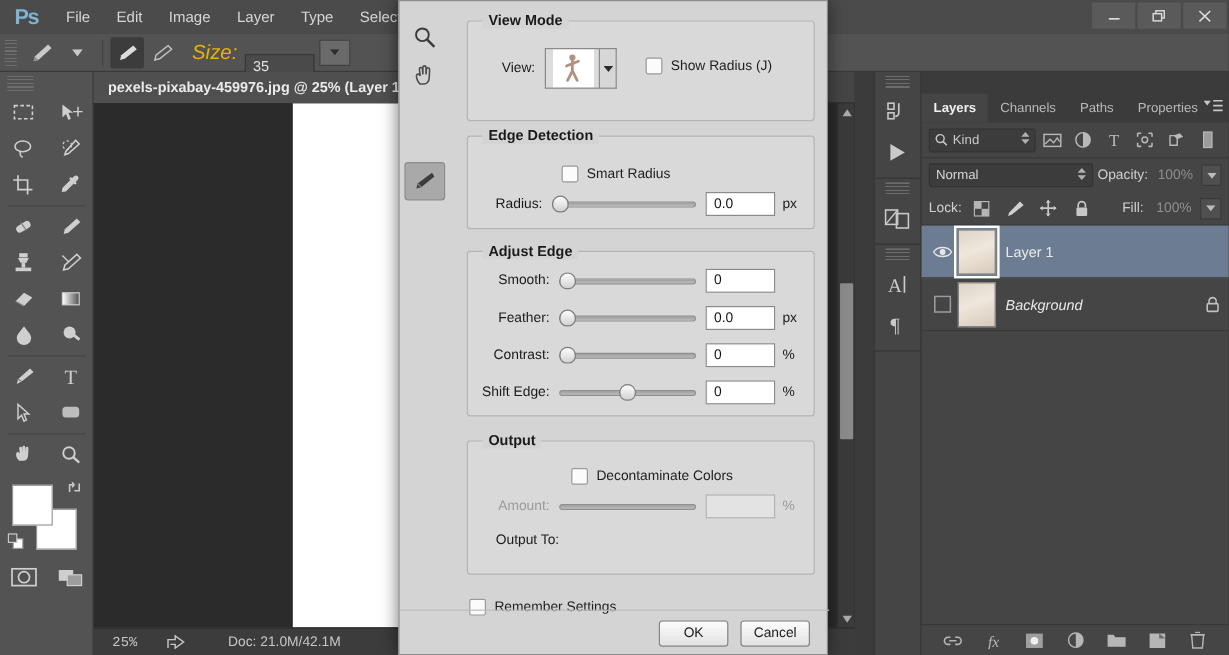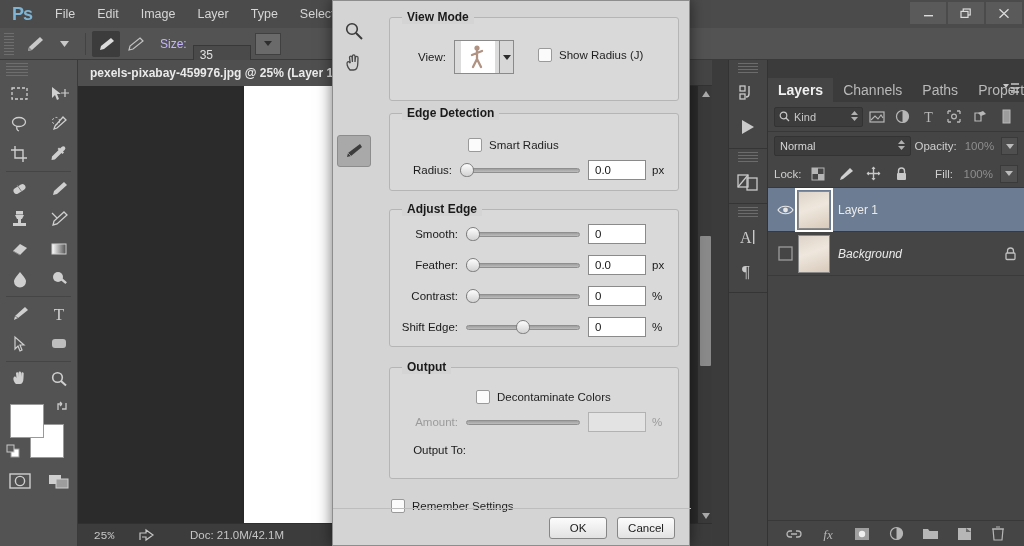--- a/index.html
+++ b/index.html
@@ -41,21 +41,21 @@
      repeating-linear-gradient(to bottom,#6e6e6e 0 1px,transparent 1px 3px);
      margin-right:5px; }
   .opt-tool {
     width:30px; height:26px; display:flex; align-items:center; justify-content:center;
   }
   .opt-sep { width:1px; height:22px; background:#434343; margin:0 6px; }
   .opt-chip {
     width:28px; height:26px; display:flex;align-items:center;justify-content:center;
     background:#3c3c3c; border-radius:2px;
   }
-  .opt-label { font-size:12px; color:#c4b5fd; margin:0 6px 0 10px; }
+  .opt-label { font-size:17px; color:#eab308; margin:0 6px 0 10px;font-style:italic; }
   .opt-size-box {
     width:58px; height:20px; background:#4a4a4a; border:1px solid #383838;
     color:#e0e0e0; font-size:12px; line-height:18px; padding-left:6px;margin-top:23px;
   }
   .opt-size-btn {
     width:26px;height:22px;background:#6a6a6a;border:1px solid #404040;
     margin-left:4px; display:flex;align-items:center;justify-content:center;
   }
 
   
@@ -131,21 +131,21 @@
   }
   .rail-cell { height:34px; display:flex;align-items:center;justify-content:center; }
 
   
   #layers-panel {
     position:absolute; left:768px; top:78px; width:256px; height:468px;
     background:#454545;
   }
   #panel-tabs { height:24px; background:#3b3b3b; display:flex; align-items:flex-end; position:relative; }
   .ptab {
-    height:24px; line-height:24px; padding:0 10px; font-size:14px; color:#b9b9b9;
+    height:24px; line-height:24px; padding:0 10px; font-size:11px; color:#b9b9b9;
   }
   .ptab.active { background:#454545; color:#f0f0f0; font-weight:bold; }
   #panel-menu { position:absolute; right:5px; top:5px; color:#c8c8c8; font-size:11px; }
   #filter-row {
     height:30px; display:flex; align-items:center; padding:0 6px; gap:2px;
     border-bottom:1px solid #383838;
   }
   #kind-sel {
     width:96px; height:20px; background:#3c3c3c; border:1px solid #333;
     display:flex; align-items:center; padding:0 4px; color:#c8c8c8; font-size:11px;

